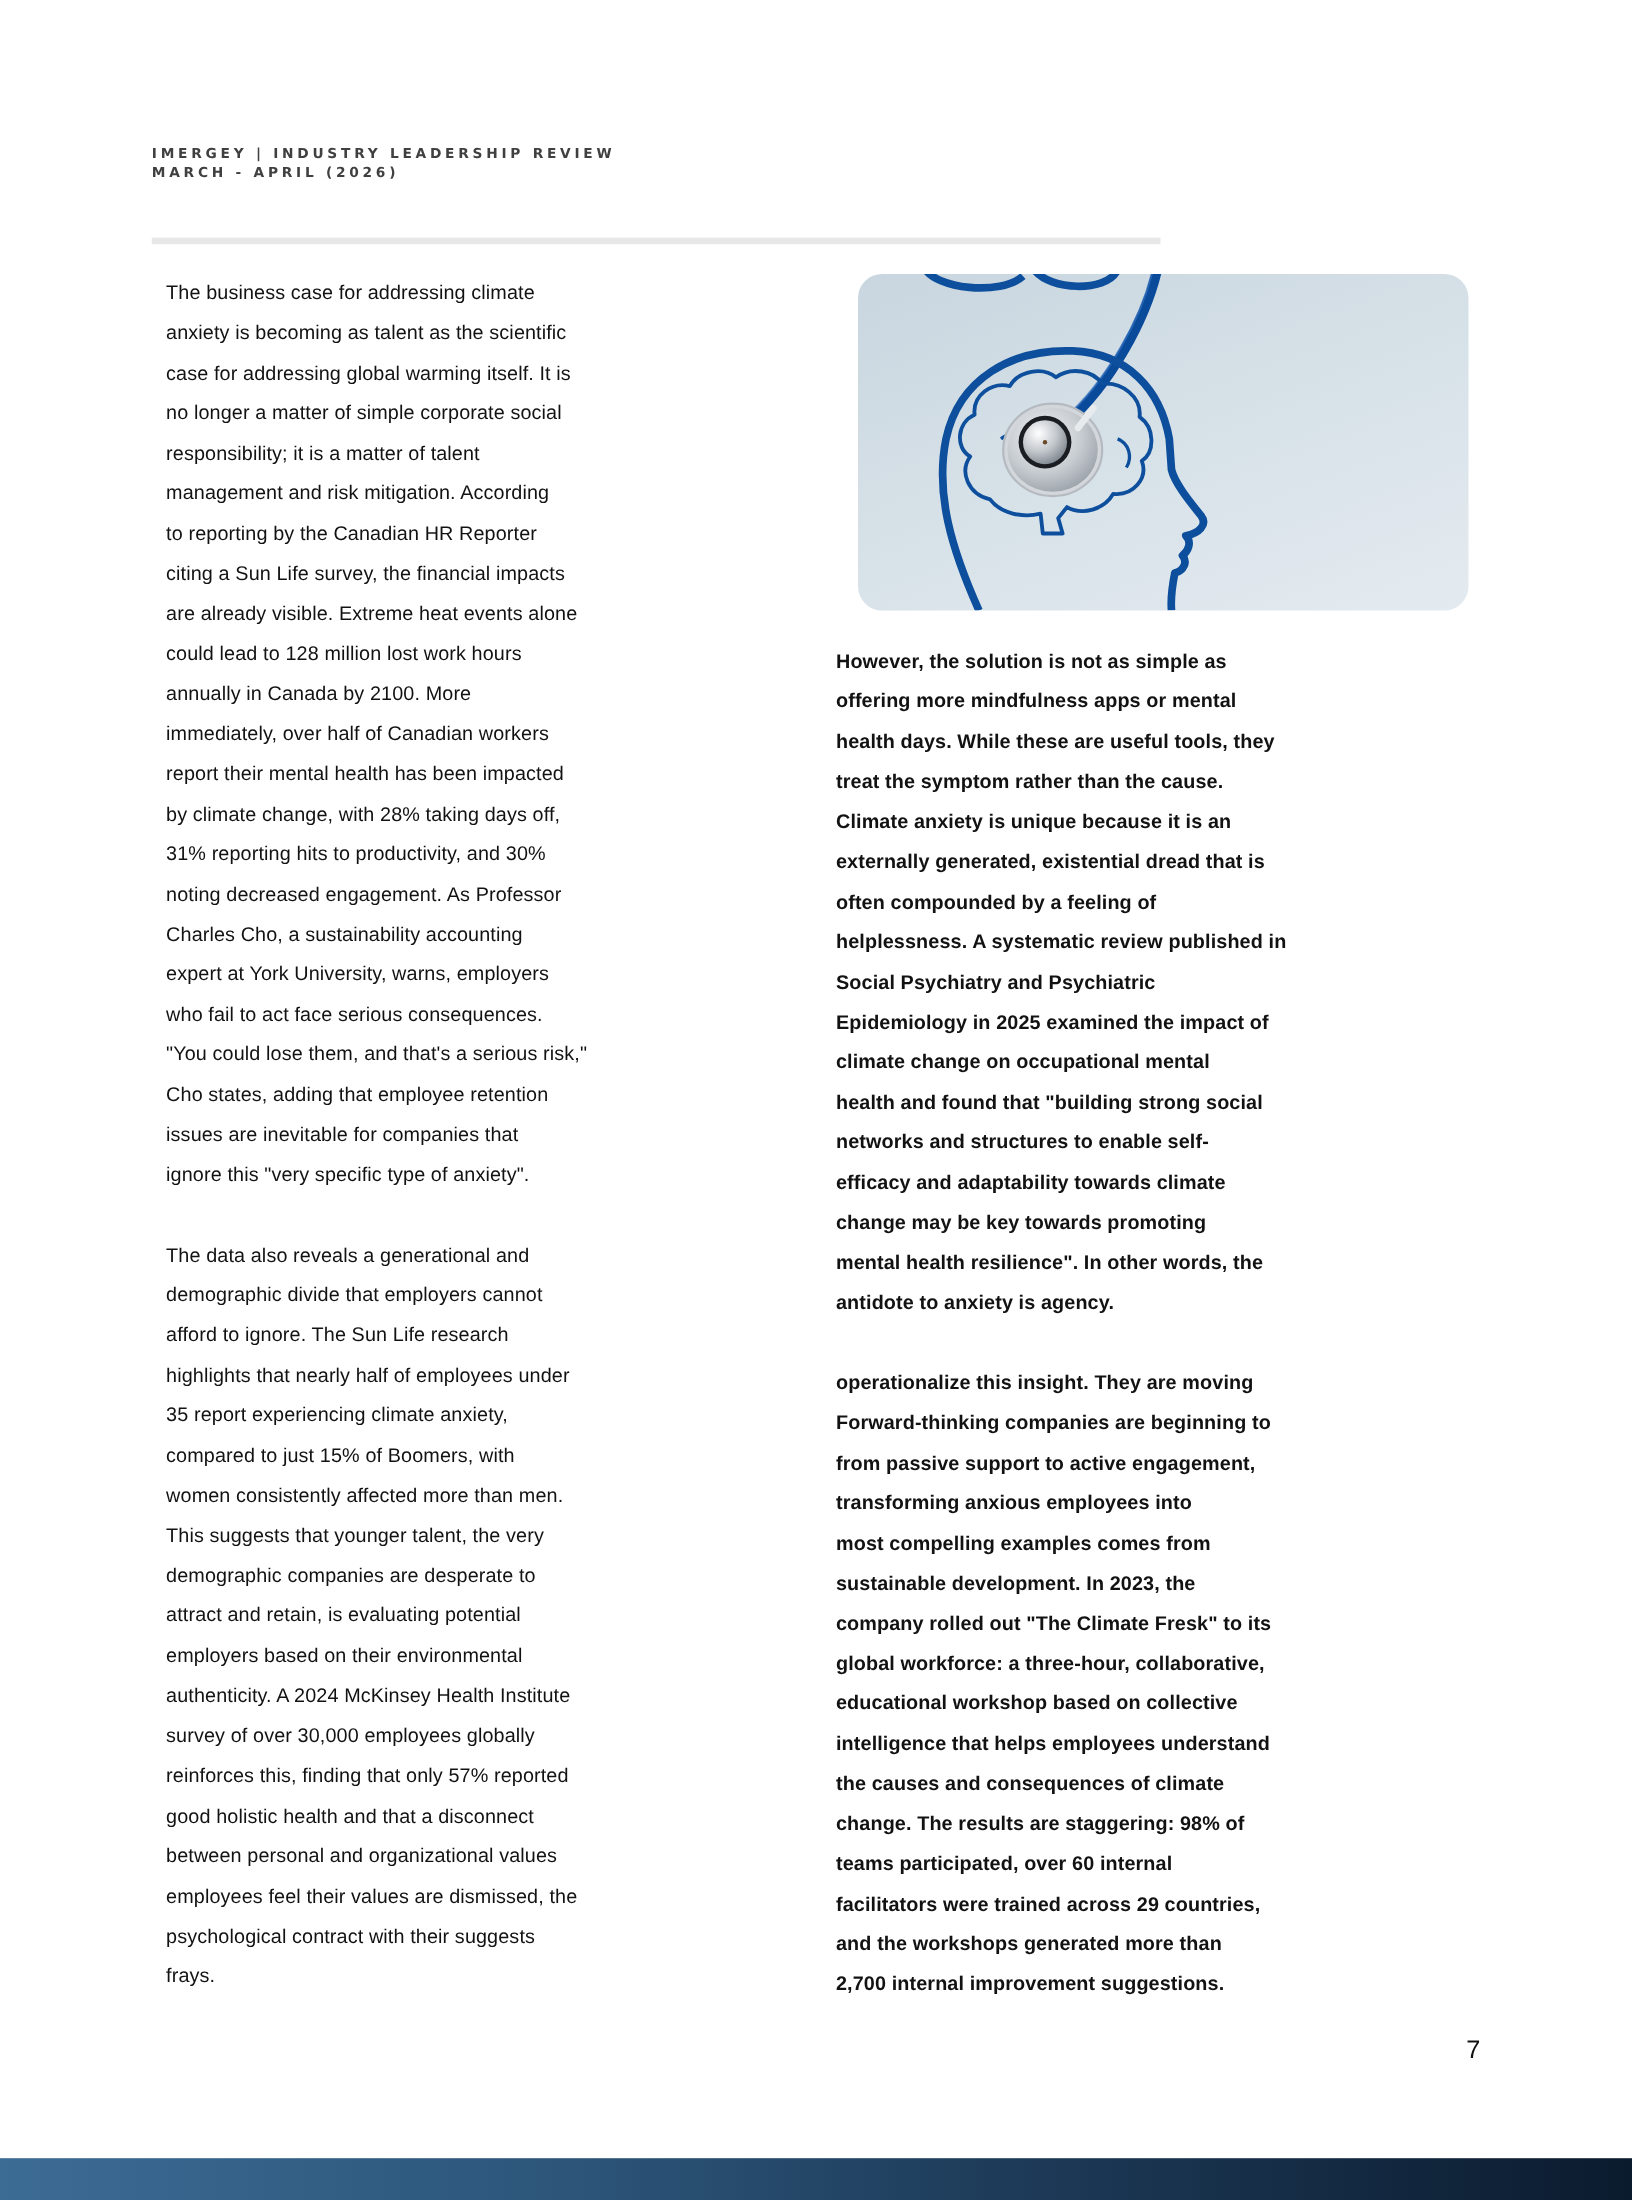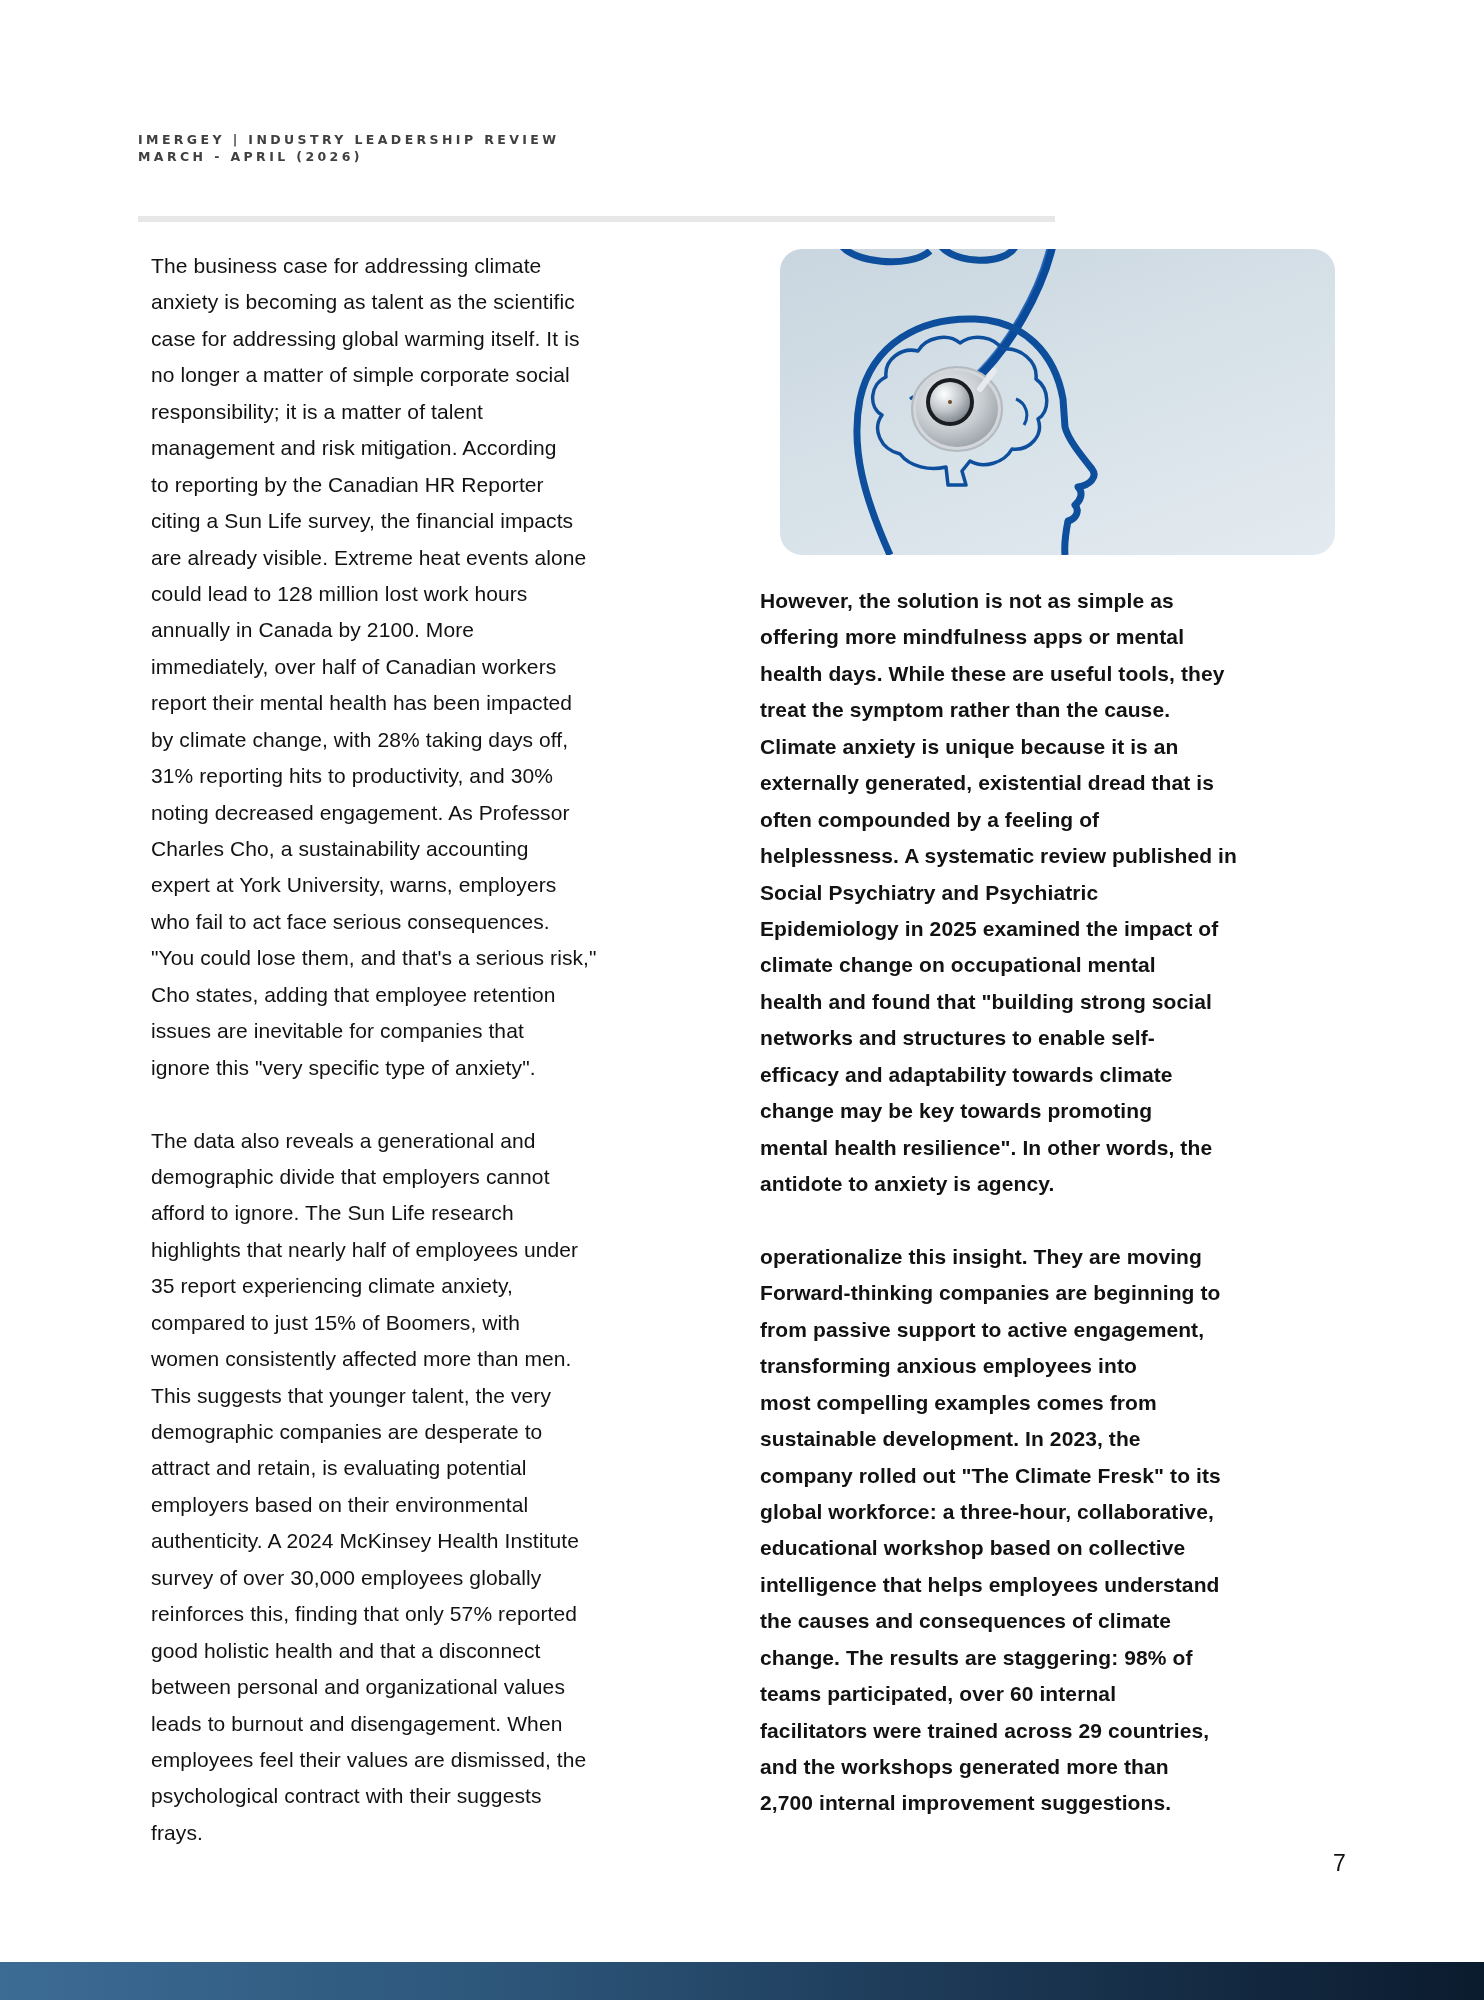--- a/index.html
+++ b/index.html
@@ -14,21 +14,21 @@
     font-family: "DejaVu Sans", sans-serif;
     font-size: 12.5px; font-weight: bold; letter-spacing: 3.4px;
     line-height: 17px; color: #404040;
   }
   .divider {
     position: absolute; left: 138px; top: 216px; width: 917px; height: 6px;
     background: #e7e7e7;
   }
   .col {
     position: absolute;
-    font-size: 21px; line-height: 36.45px; letter-spacing: 0.1px;
+    font-size: 18px; line-height: 36.45px; letter-spacing: 0.1px;
     color: #121212; white-space: nowrap;
   }
   .col-left { left: 151px; top: 248px; }
   .col-right { left: 760px; top: 583px; font-weight: bold; }
   .line { display: block; height: 36.45px; }
   .gap { display: block; height: 36.45px; }
   .hero {
     position: absolute; left: 780px; top: 249px; width: 555px; height: 306px;
     border-radius: 22px; overflow: hidden;
     background: linear-gradient(160deg, #c9d6df 0%, #d8e2e9 55%, #e4ebf0 100%);
@@ -90,21 +90,20 @@
       <span class="line">women consistently affected more than men.</span>
       <span class="line">This suggests that younger talent, the very</span>
       <span class="line">demographic companies are desperate to</span>
       <span class="line">attract and retain, is evaluating potential</span>
       <span class="line">employers based on their environmental</span>
       <span class="line">authenticity. A 2024 McKinsey Health Institute</span>
       <span class="line">survey of over 30,000 employees globally</span>
       <span class="line">reinforces this, finding that only 57% reported</span>
       <span class="line">good holistic health and that a disconnect</span>
       <span class="line">between personal and organizational values</span>
-      <span class="line">leads to burnout and disengagement. When</span>
       <span class="line">employees feel their values are dismissed, the</span>
       <span class="line">psychological contract with their suggests</span>
       <span class="line">frays.</span>
     </div>
 </div>
 
 <div class="hero">
   <svg viewBox="0 0 555 306" xmlns="http://www.w3.org/2000/svg">
 
     <path d="M60 -6 C70 14 130 20 150 2" fill="none" stroke="#0d4f9c" stroke-width="7"></path>

